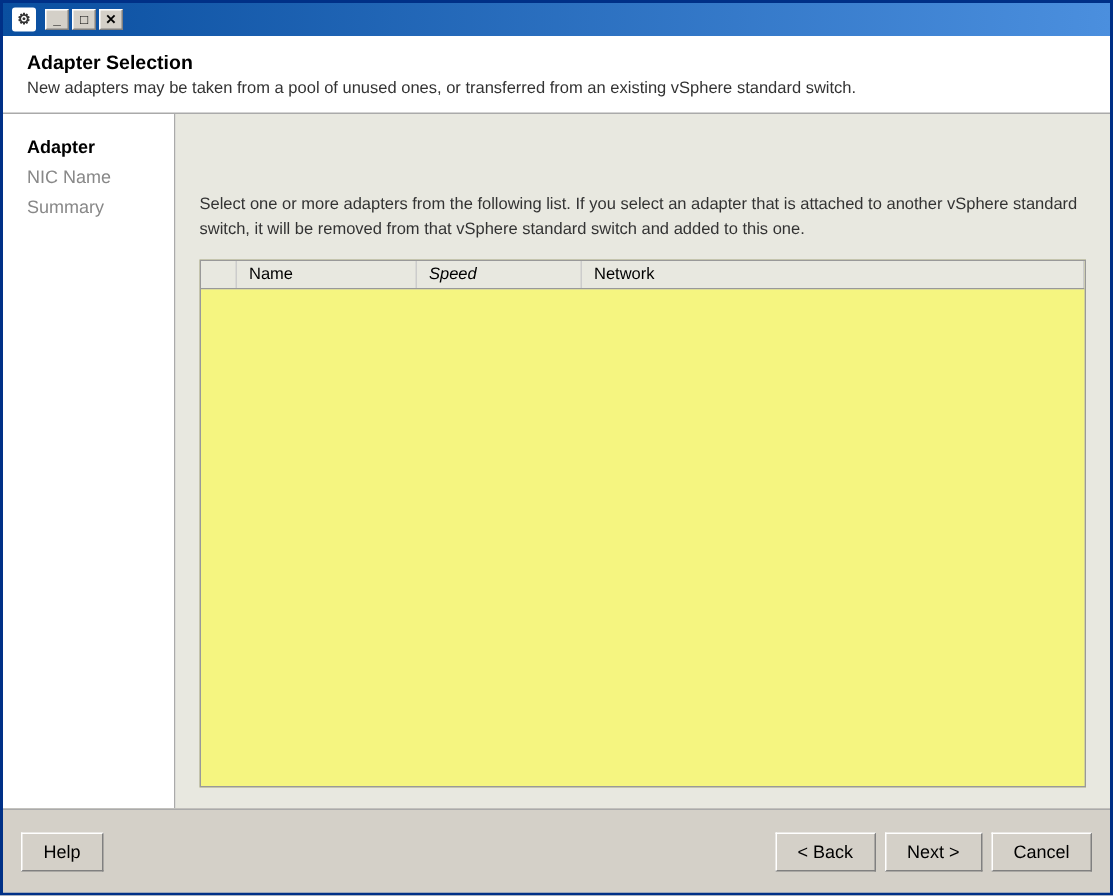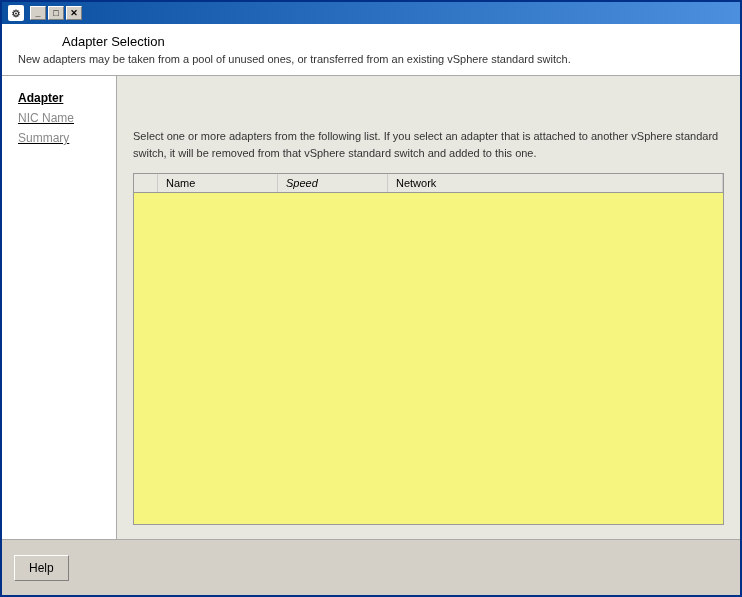--- a/index.html
+++ b/index.html
@@ -73,24 +73,23 @@
 
     
     .header-section {
       background: #ffffff;
       padding: 10px 16px 10px 16px;
       border-bottom: 1px solid #aaa;
       flex-shrink: 0;
     }
 
     .header-title {
-      font-weight: normal;
+      font-weight: bold;
       font-size: 13px;
       margin-bottom: 4px;
-      margin-left: 44px;
     }
 
     .header-desc {
       font-size: 11px;
       color: #333;
     }
 
     
     .main-content {
       display: flex;
@@ -99,21 +98,20 @@
       overflow: hidden;
     }
 
     
     .sidebar {
       width: 115px;
       background: #ffffff;
       border-right: 1px solid #aaa;
       padding: 12px 10px;
       flex-shrink: 0;
-      text-decoration: underline;
     }
 
     .sidebar-item {
       padding: 3px 6px;
       font-size: 12px;
       cursor: pointer;
       border-radius: 2px;
     }
 
     .sidebar-item.active {
@@ -267,15 +265,20 @@
         </div>
         <div class="table-body"></div>
       </div>
     </div>
   </div>
 
   <div class="footer">
     <div class="footer-left">
       <button class="btn btn-help">Help</button>
     </div>
+    <div class="footer-right">
+      <button class="btn">&lt; Back</button>
+      <button class="btn">Next &gt;</button>
+      <button class="btn">Cancel</button>
+    </div>
   </div>
 
 </div>
 
 </body></html>

